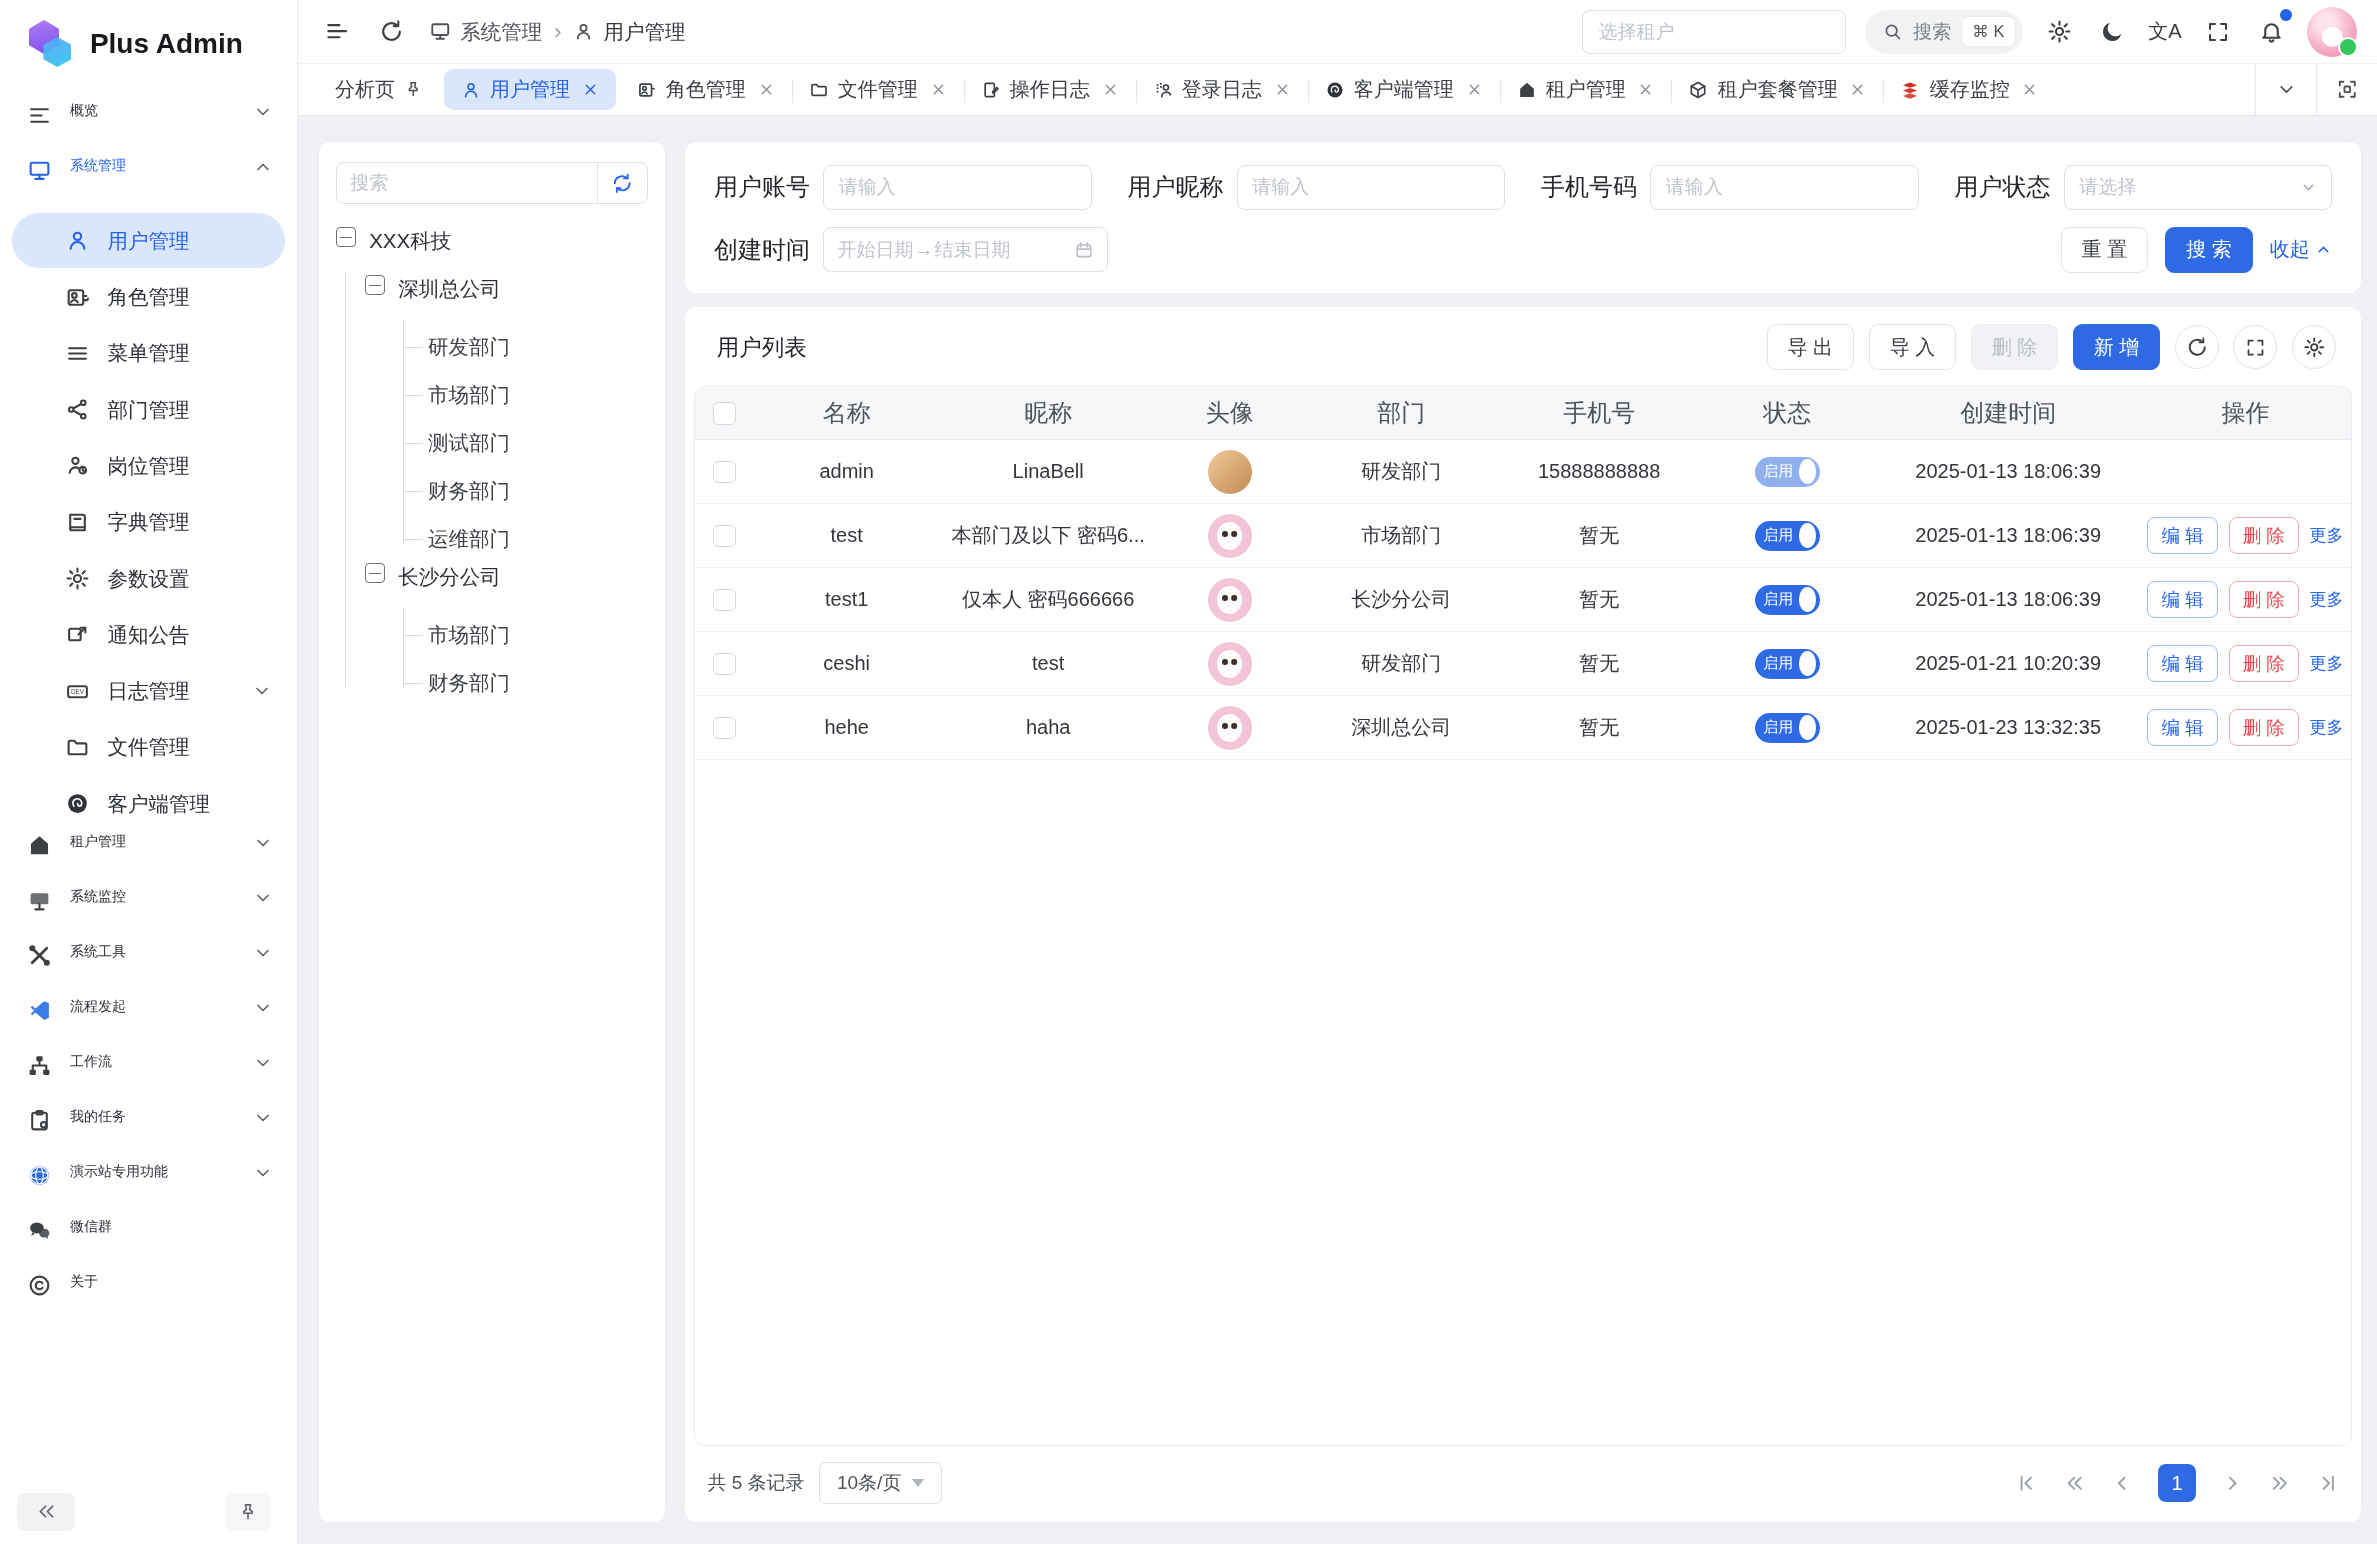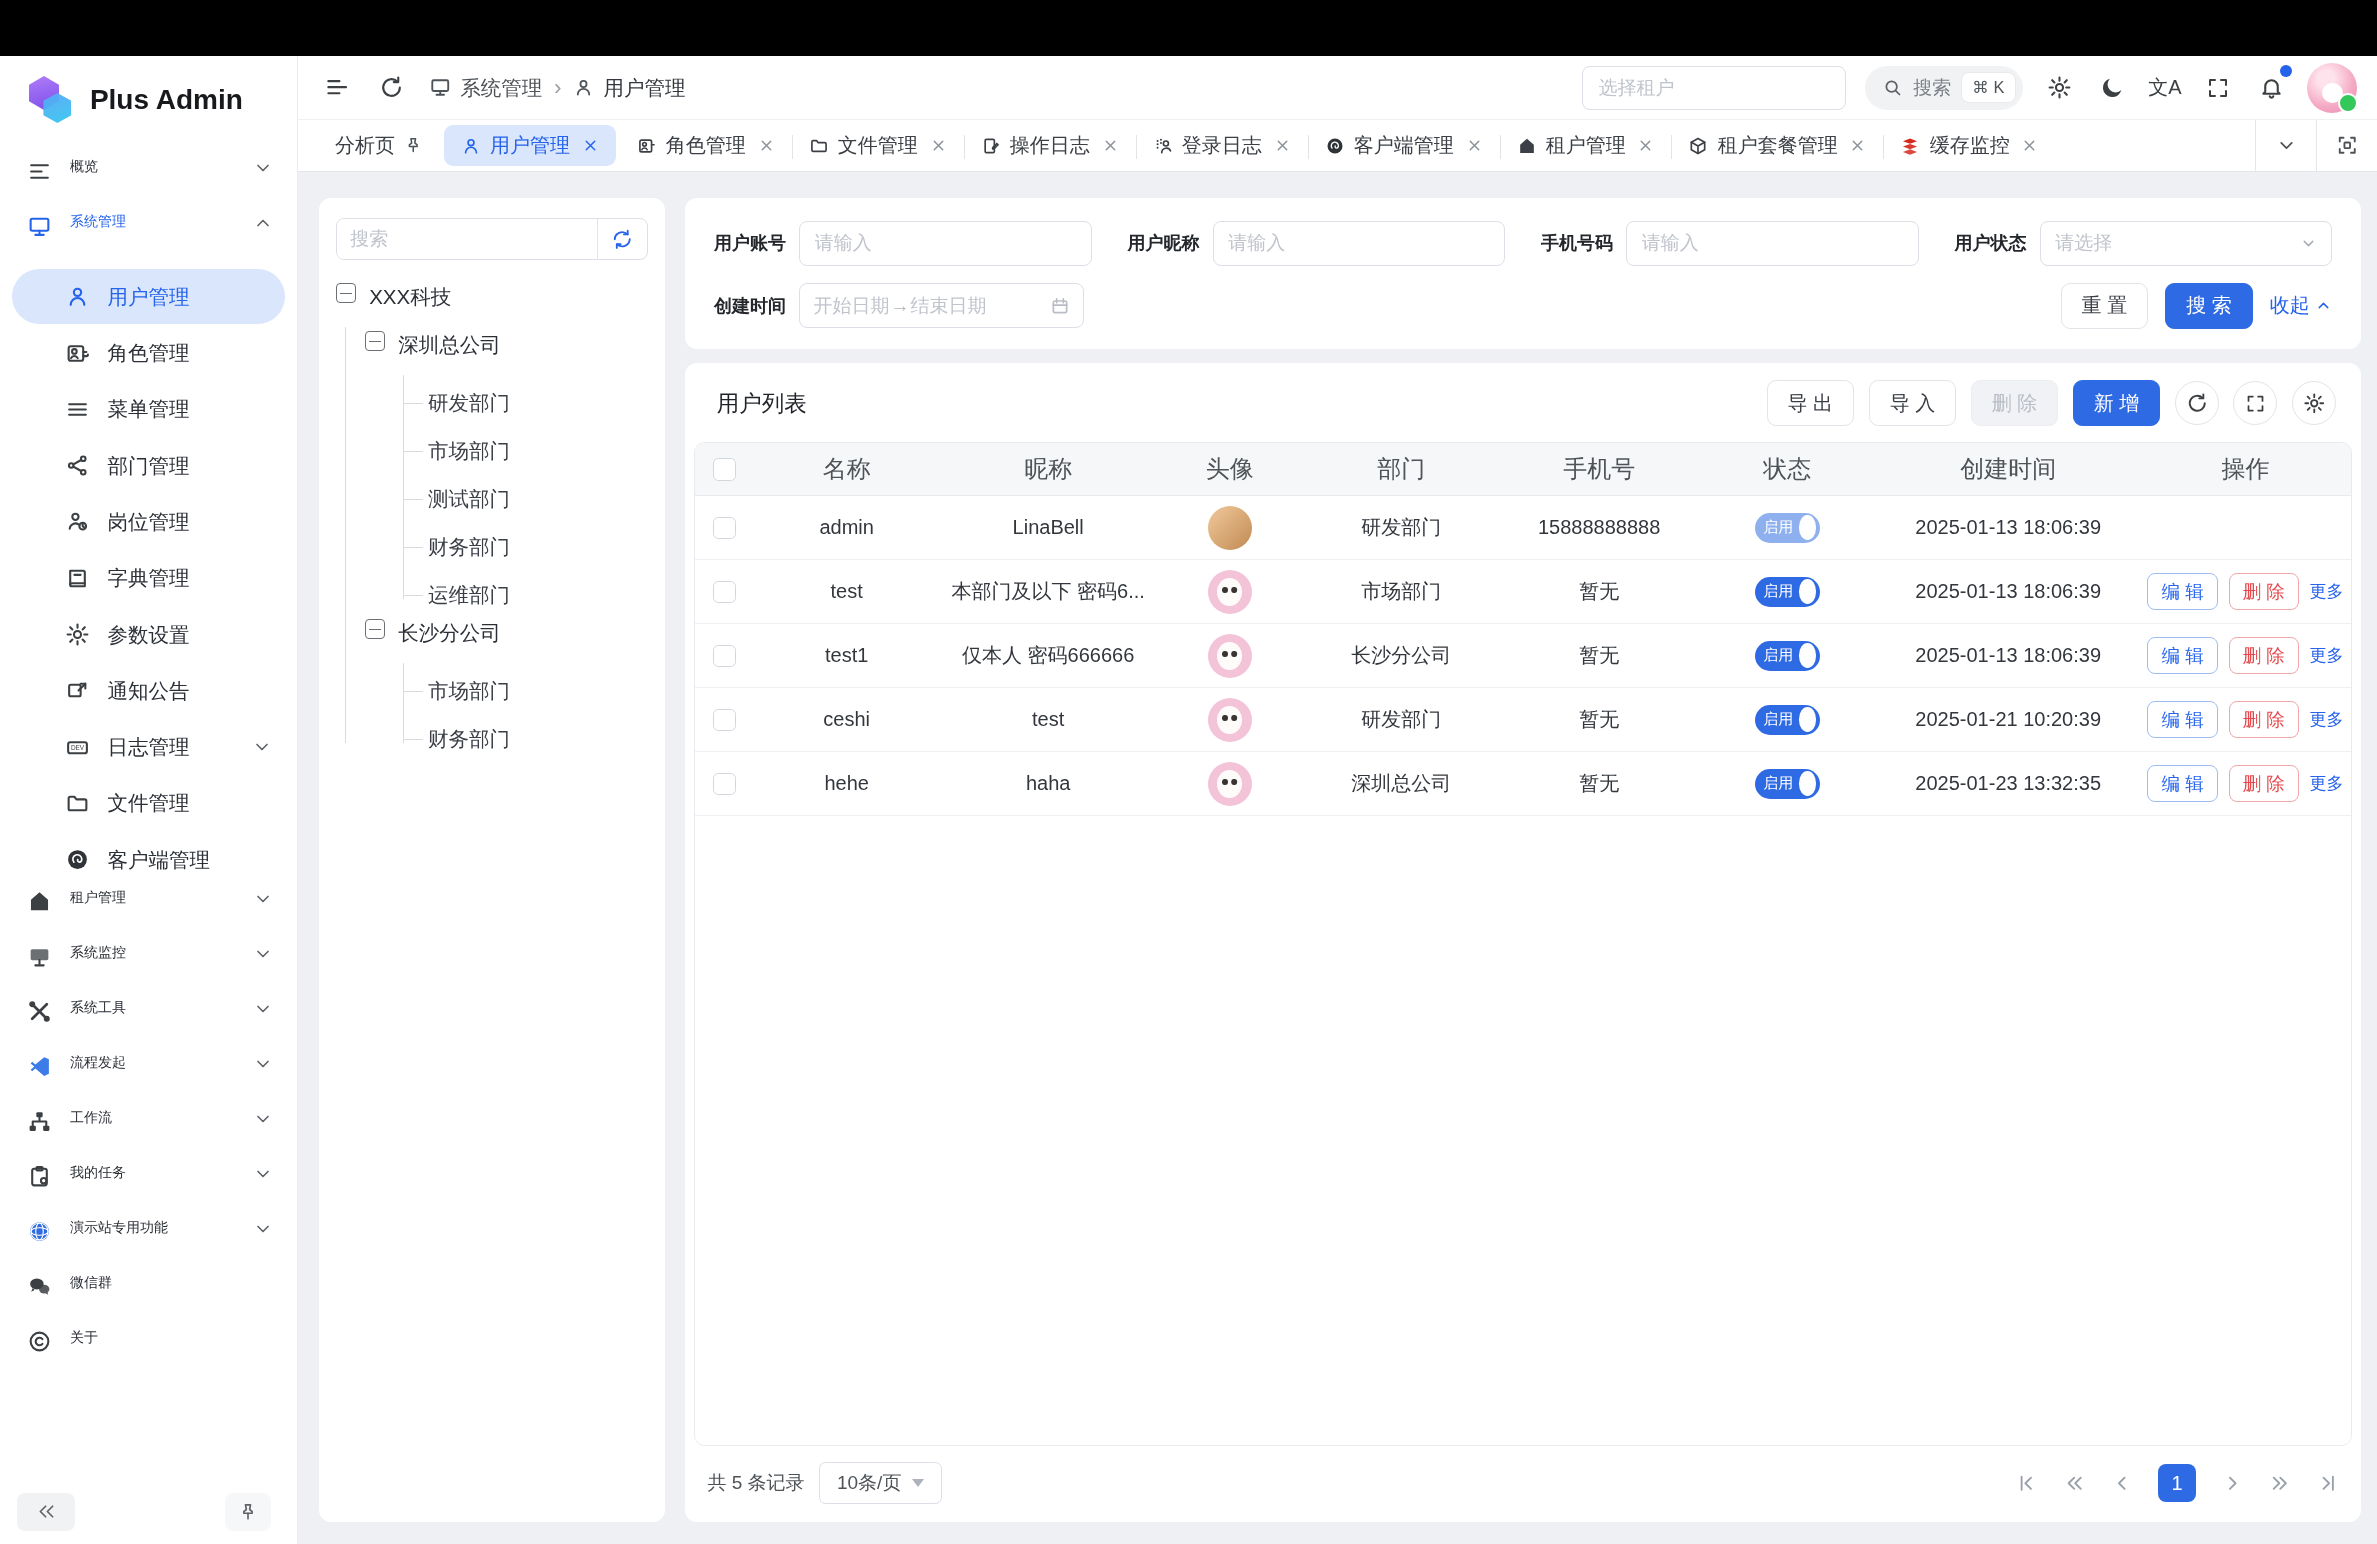--- a/index.html
+++ b/index.html
@@ -1,18 +1,18 @@
 <!DOCTYPE html>
 <html style="font-size:10.6px"><head>
 <meta charset="utf-8">
 <style>
   *{margin:0;padding:0;box-sizing:border-box}
   html,body{width:2377px;height:1544px;overflow:hidden;background:#eef0f4;
     font-family:"Liberation Sans","DejaVu Sans",sans-serif;color:#2b2f36}
-  .screen{width:2377px;height:1544px;display:flex;flex-direction:column}
+  .screen{width:2377px;height:1544px;display:flex;flex-direction:row}
   .top-strip{height:56px;background:#000;flex:0 0 auto}
   .app{flex:1;display:flex;min-height:0}
 
   
   .sidebar{width:298px;flex:0 0 auto;background:#fff;display:flex;flex-direction:column;border-right:0.7px solid #ececf0}
   .logo-row{display:flex;align-items:center;gap:14.5px;padding:20px 0 17px 26.4px}
   .logo{position:relative;width:49px;height:48px;flex:0 0 auto}
   .logo .p1{position:absolute;left:2.6px;top:0;width:30px;height:34px;background:linear-gradient(165deg,#b07df8,#7c4dea);clip-path:polygon(50% 0,100% 26%,100% 74%,50% 100%,0 74%,0 26%)}
   .logo .p2{position:absolute;left:17px;top:17px;width:28px;height:30px;background:linear-gradient(160deg,#5aa7f7,#35c7ee);clip-path:polygon(50% 0,100% 26%,100% 74%,50% 100%,0 74%,0 26%);opacity:.95}
   .app-name{font-size:28px;font-weight:bold;color:#17191c}
@@ -83,21 +83,21 @@
   .kids::before{content:"";position:absolute;left:38px;top:-4px;bottom:20px;width:0.7px;background:#d9dbdf}
   .kid{display:flex;align-items:center;height:48px;position:relative;color:#3a3e45;cursor:pointer}
   .kid::before{content:"";position:absolute;left:-25px;top:50%;width:20px;height:0.7px;background:#d9dbdf}
   .rootline{position:relative}
   .rootline::before{content:"";position:absolute;left:9.2px;top:-4px;bottom:20px;width:0.7px;background:#d9dbdf}
 
   .main-area{flex:1;display:flex;flex-direction:column;gap:14.5px;min-width:0}
   .filter-card{flex:0 0 auto;padding:22.5px 29px 20px 29px;display:flex;flex-direction:column;gap:17px}
   .frow{display:flex;align-items:center;gap:36px}
   .fgroup{display:flex;align-items:center;gap:13.2px;flex:1;min-width:0}
-  .flabel{font-size:18px;font-weight:bold;color:#23262b;white-space:nowrap}
+  .flabel{font-size:24px;font-weight:normal;color:#23262b;white-space:nowrap}
   .finput{flex:1;height:45px;border:0.7px solid #dcdfe6;border-radius:8px;font-size:19px;padding:0 14.5px;color:#33373d;min-width:0}
   .finput::placeholder{color:#c0c4cc}
   .fselect{flex:1;height:45px;border:0.7px solid #dcdfe6;border-radius:8px;display:flex;align-items:center;justify-content:space-between;padding:0 14.5px;color:#c0c4cc;font-size:19px;cursor:pointer}
   .fselect .chev{color:#a8adb5;display:flex}
   .daterange{width:285px;height:45px;border:0.7px solid #dcdfe6;border-radius:8px;display:flex;align-items:center;gap:1px;padding:0 13.2px;color:#c0c4cc;font-size:19px;cursor:pointer}
   .daterange .cal{margin-left:auto;color:#b9bdc5;display:flex}
   .frow2-right{margin-left:auto;display:flex;align-items:center;gap:17px}
   .btn{height:46px;border-radius:9.2px;font-size:20px;display:inline-flex;align-items:center;justify-content:center;padding:0 20px;cursor:pointer;border:0.7px solid #e1e4e9;background:#fff;color:#3a3f45;white-space:nowrap}
   .btn.primary{background:#2e6ae3;border-color:#2e6ae3;color:#fff}
   .btn.disabled{background:#f0f2f5;border-color:#eceef2;color:#b9bdc5;cursor:default}

